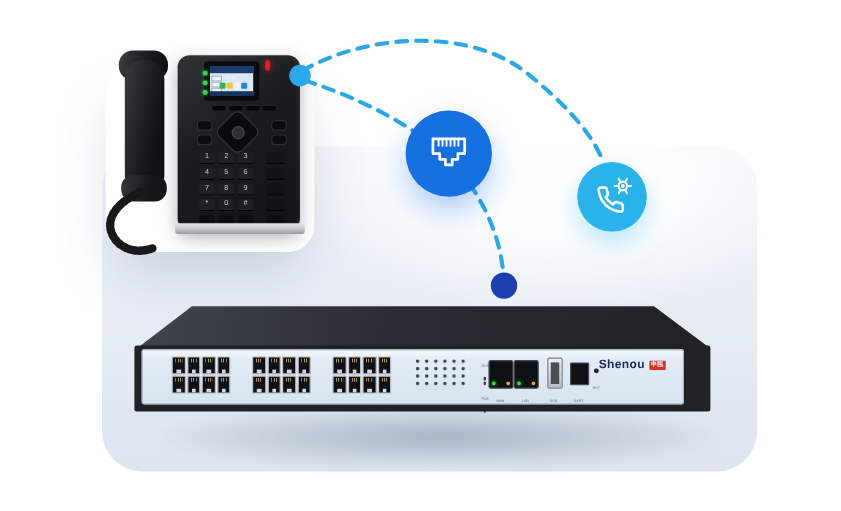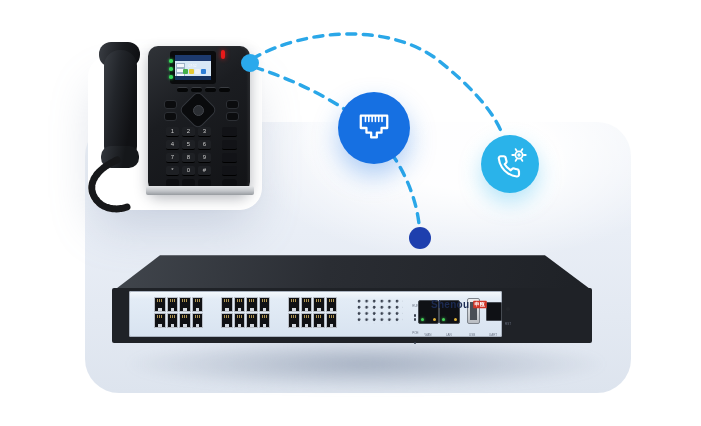--- a/index.html
+++ b/index.html
@@ -61,21 +61,21 @@
   .dot-end{left:409px;top:227px;width:22px;height:22px;border-radius:50%;background:#1e3fae;}
   svg.overlay{position:absolute;left:0;top:0;pointer-events:none;}
 
   
   .sw-shadow{left:128px;top:338px;width:476px;height:52px;border-radius:50%;
              background:radial-gradient(ellipse,rgba(110,125,150,.5) 0%,rgba(110,125,150,0) 72%);filter:blur(5px);}
   .sw-top{left:112px;top:253px;width:480px;height:36px;
           clip-path:polygon(10% 6%,90.2% 6%,99.6% 100%,.8% 100%);
           background:linear-gradient(100deg,#41464d 0%,#2a2d33 45%,#1e2126 100%);}
   .sw-body{left:112px;top:288px;width:480px;height:55px;background:#1f2227;border-radius:2px;}
-  .sw-facade{left:129px;top:291px;width:373px;height:46px;border-radius:2px;
+  .sw-facade{left:118px;top:291px;width:452px;height:46px;border-radius:2px;
              background:linear-gradient(180deg,#f6fafd 0%,#e3ecf6 18%,#d8e3f0 100%);
              box-shadow:inset 0 0 0 1px #aab3c0;}
   .pgroup{position:absolute;top:6px;width:49px;height:31px;display:grid;
           grid-template-columns:repeat(4,1fr);grid-auto-rows:15px;gap:1px;}
   .rj45{background:#101114;border:1px solid #b9bec6;border-radius:1px;position:relative;}
   .rj45:before{content:"";position:absolute;left:2px;right:2px;top:1px;height:2.5px;
           background:repeating-linear-gradient(90deg,#b09552 0 .8px,transparent .8px 2px);}
   .rj45:after{content:"";position:absolute;left:3px;right:3px;bottom:0;height:3.5px;background:#d3d8df;}
   .ledgrid{left:228px;top:8px;width:46px;height:25px;
            background-image:radial-gradient(circle at 2px 2px,#39414f 1.1px,transparent 1.7px);

